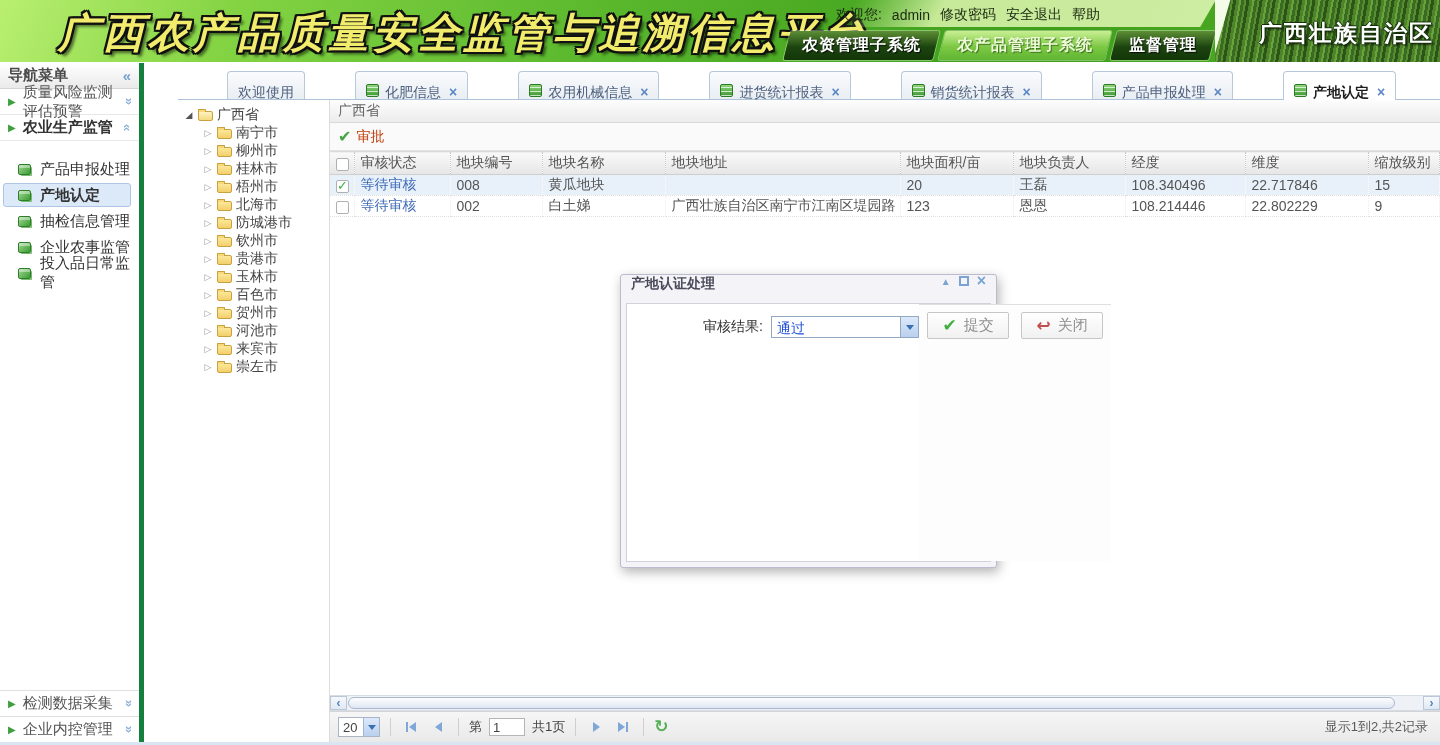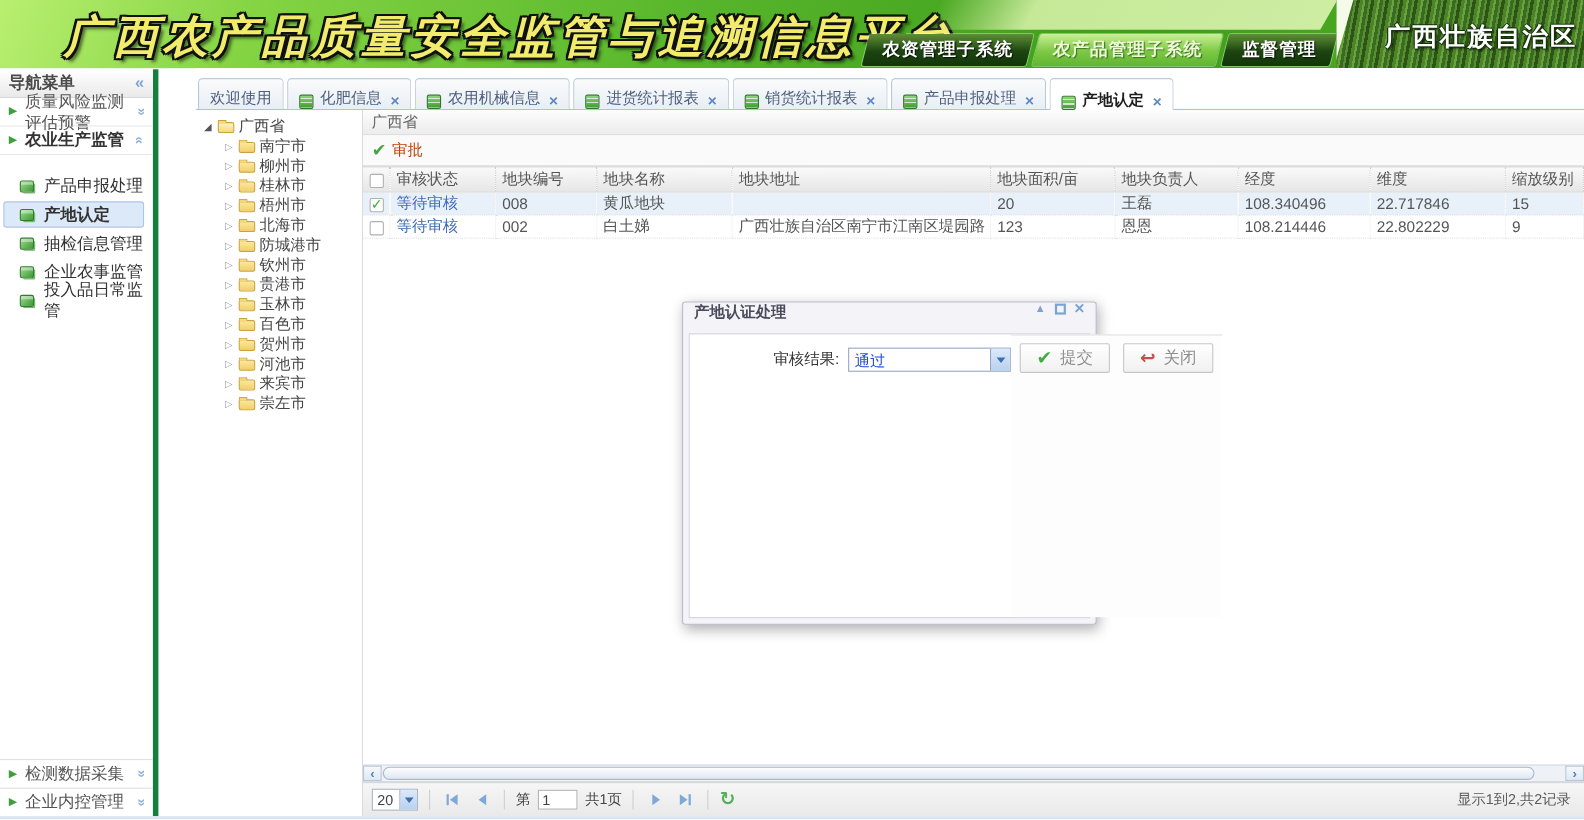--- a/index.html
+++ b/index.html
@@ -49,22 +49,22 @@
   .mi-icon { width:13px; height:11px; background:linear-gradient(135deg,#9ed890,#3c9a35); border:1px solid #2e7d28; border-radius:2px;
     box-shadow:2px 2px 0 -1px #77bb6e, inset 0 3px 0 rgba(255,255,255,.4); flex:none; }
   .sidebar-bottom { position:absolute; left:0; right:0; bottom:0; }
   .sidebar-bottom .nav-section { border-top:1px solid #e0e0e0; border-bottom:none; height:26px; }
 
   
   .main { position:absolute; left:178px; top:62px; right:0; bottom:3px; background:#fff; }
 
   
   .tabstrip { height:38px; padding:9px 2px 0 2px; border-bottom:1px solid #aec3da; display:flex; gap:3px; background:#fff; }
-  .tab { height:28px; padding:0 10px; border:1px solid #b7c8db; border-bottom:none; border-radius:4px 4px 0 0;
-    background:linear-gradient(#fafbfc,#e9eef4); display:flex; align-items:flex-end; gap:6px; font-size:14px; color:#4c5f7d; cursor:pointer; }
+  .tab { height:28px; padding:12px 10px; border:1px solid #b7c8db; border-bottom:none; border-radius:4px 4px 0 0;
+    background:linear-gradient(#fafbfc,#e9eef4); display:flex; align-items:flex-start; gap:6px; font-size:14px; color:#4c5f7d; cursor:pointer;margin-left:47px; }
   .tab .gicon { width:13px; height:13px; border:1px solid #2d7a24; border-radius:2px; flex:none;
     background:linear-gradient(#8fd57c,#3f9a33);
     background-image:repeating-linear-gradient(0deg, rgba(255,255,255,.7) 0 1px, rgba(0,0,0,0) 1px 4px),linear-gradient(#8fd57c,#3f9a33); }
   .tab .close { color:#5c87c5; font-weight:bold; font-size:14px; margin-left:2px; cursor:pointer; }
   .tab.active { background:#fff; font-weight:bold; color:#1e1e1e; position:relative; z-index:2; margin-bottom:-1px; height:29px; }
 
   .content { position:absolute; left:0; top:38px; right:0; bottom:0; }
   
   .tree { position:absolute; left:0; top:0; width:152px; bottom:0; background:#fff; border-right:1px solid #dcdcdc; padding-top:6px; }
   .tree-row { height:18px; display:flex; align-items:center; gap:4px; font-size:14px; color:#444; cursor:pointer; padding-left:25px; white-space:nowrap; }
@@ -144,20 +144,27 @@
   .ic-back { color:#c0504d; font-weight:bold; font-size:17px; }
 
   .bottom-strip { position:absolute; left:0; right:0; bottom:0; height:3px; background:#d9e5f3; }
 </style>
 </head>
 <body>
 
 <div class="header">
   <div class="header-title">广西农产品质量安全监管与追溯信息平台</div>
   <div class="welcome-band"></div>
+  <div class="welcome-row">
+    <span>欢迎您:</span>
+    <span>admin</span>
+    <span class="lnk">修改密码</span>
+    <span class="lnk">安全退出</span>
+    <span class="lnk">帮助</span>
+  </div>
   <div class="sys-tabs">
     <div class="sys-tab">
         <span class="t">农资管理子系统</span>
       </div>
     <div class="sys-tab active">
         <span class="t">农产品管理子系统</span>
       </div>
     <div class="sys-tab">
         <span class="t">监督管理</span>
       </div>

